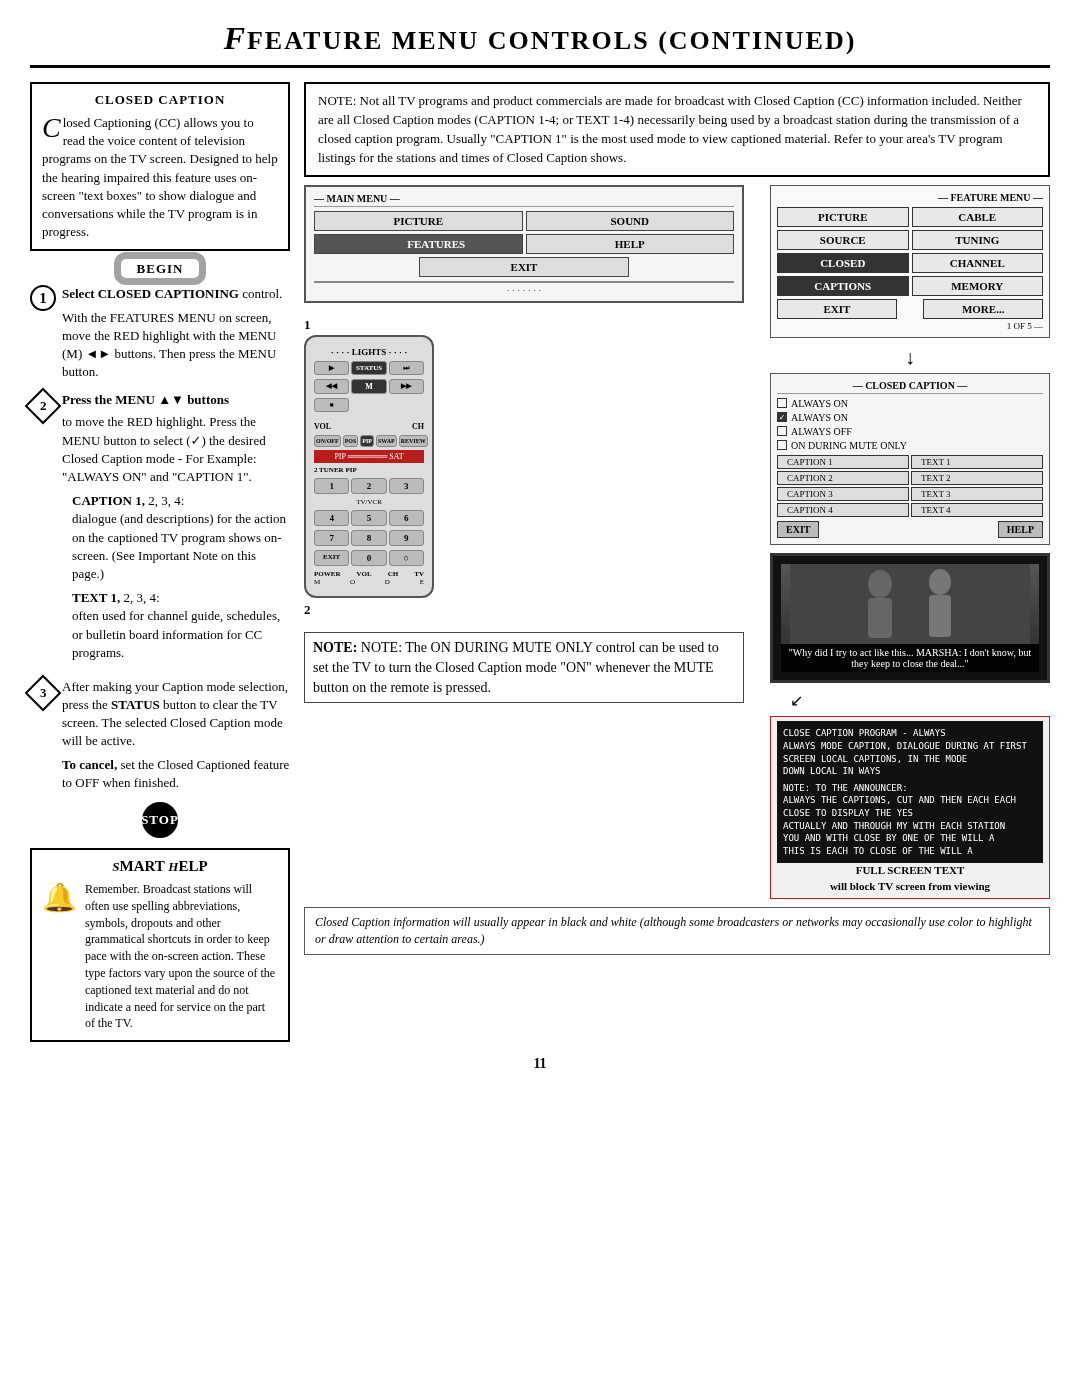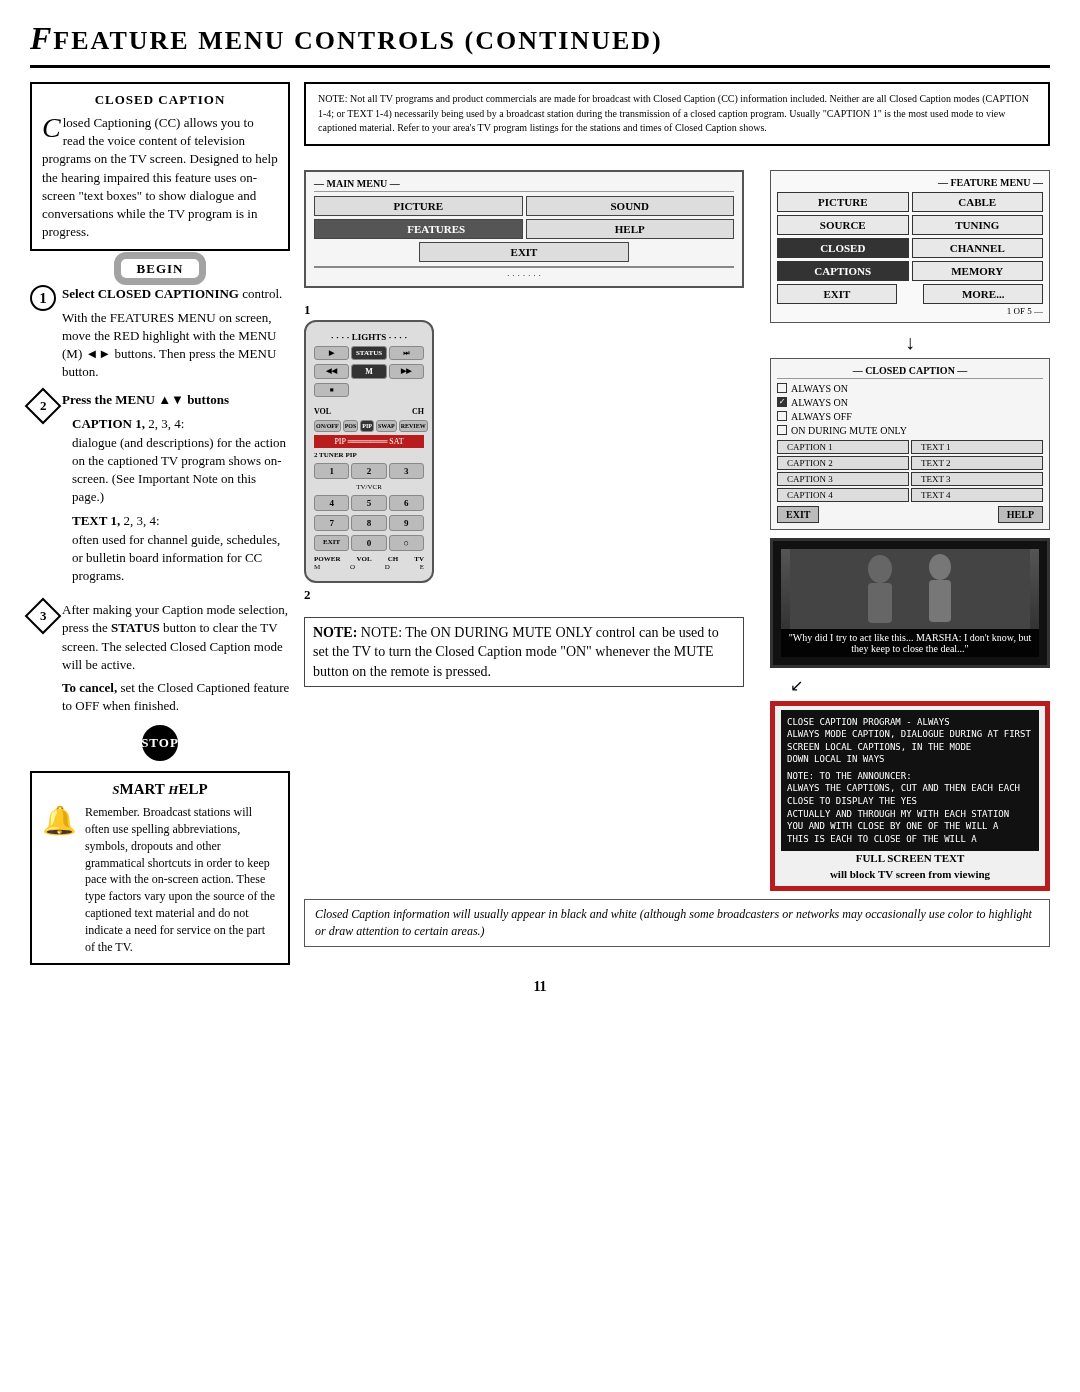--- a/index.html
+++ b/index.html
@@ -8,21 +8,21 @@
       background: #fff;
       width: 1080px;
       min-height: 1392px;
       padding: 20px 30px;
       color: #000;
       font-size: 14px;
     }
 
     
     .page-title {
-      text-align: left;
+      text-align: center;
       font-size: 26px;
       font-weight: bold;
       font-variant: small-caps;
       letter-spacing: 2px;
       border-bottom: 3px solid #000;
       padding-bottom: 8px;
       margin-bottom: 14px;
       text-transform: uppercase;
     }
     .page-title .feature-f {
@@ -159,21 +159,21 @@
     .smart-help-text {
       font-size: 12px;
       line-height: 1.4;
     }
 
     
     .note-box {
       background: #fff;
       border: 2px solid #000;
       padding: 8px 12px;
-      font-size: 10px;
+      font-size: 13px;
       line-height: 1.45;
       margin-bottom: 2px;
     }
 
     
     .menu-diagram {
       border: 1.5px solid #555;
       padding: 6px;
       margin-bottom: 8px;
       font-size: 11px;
@@ -339,21 +339,21 @@
     }
     .caption-label {
       text-align: center;
       font-size: 11px;
       font-weight: bold;
       margin-top: 4px;
     }
 
     
     .fullscreen-box {
-      border: 5px solid #b91c1c;
+      border: 1px solid #b91c1c;
       padding: 4px 6px;
       margin-top: 6px;
       background: #f0f0f0;
       font-size: 10px;
       line-height: 1.4;
     }
     .fullscreen-label {
       font-weight: bold;
       font-size: 11px;
       text-align: center;
@@ -417,21 +417,21 @@
     .step-diamond span {
       transform: rotate(-45deg);
       font-weight: bold;
       font-size: 13px;
     }
 
     
     .diagram-section {
       display: flex;
       gap: 26px;
-      margin-top: 24px;
+      margin-top: 8px;
     }
 
     .left-diagram {
       flex: 1;
       display: flex;
       flex-direction: column;
       gap: 8px;
     }
 
     .right-diagram-col {
@@ -509,20 +509,23 @@
         </div>
       </div>
     </div>
 
     <div class="step">
       <div class="step-diamond">
           <span>2</span>
         </div>
       <div class="step-content">
         <strong>Press the MENU ▲▼ buttons</strong>
+        <div style="margin-top:4px;">
+          to move the RED highlight. Press the MENU button to select (✓) the desired Closed Caption mode - For Example: "ALWAYS ON" and "CAPTION 1".
+        </div>
         <div class="sub-item" style="margin-top:6px;">
           <span class="sub-item-label">CAPTION 1,</span> 2, 3, 4:<br>
           dialogue (and descriptions) for the action on the captioned TV program shows on-screen. (See Important Note on this page.)
         </div>
         <div class="sub-item">
           <span class="sub-item-label">TEXT 1,</span> 2, 3, 4:<br>
           often used for channel guide, schedules, or bulletin board information for CC programs.
         </div>
       </div>
     </div>

